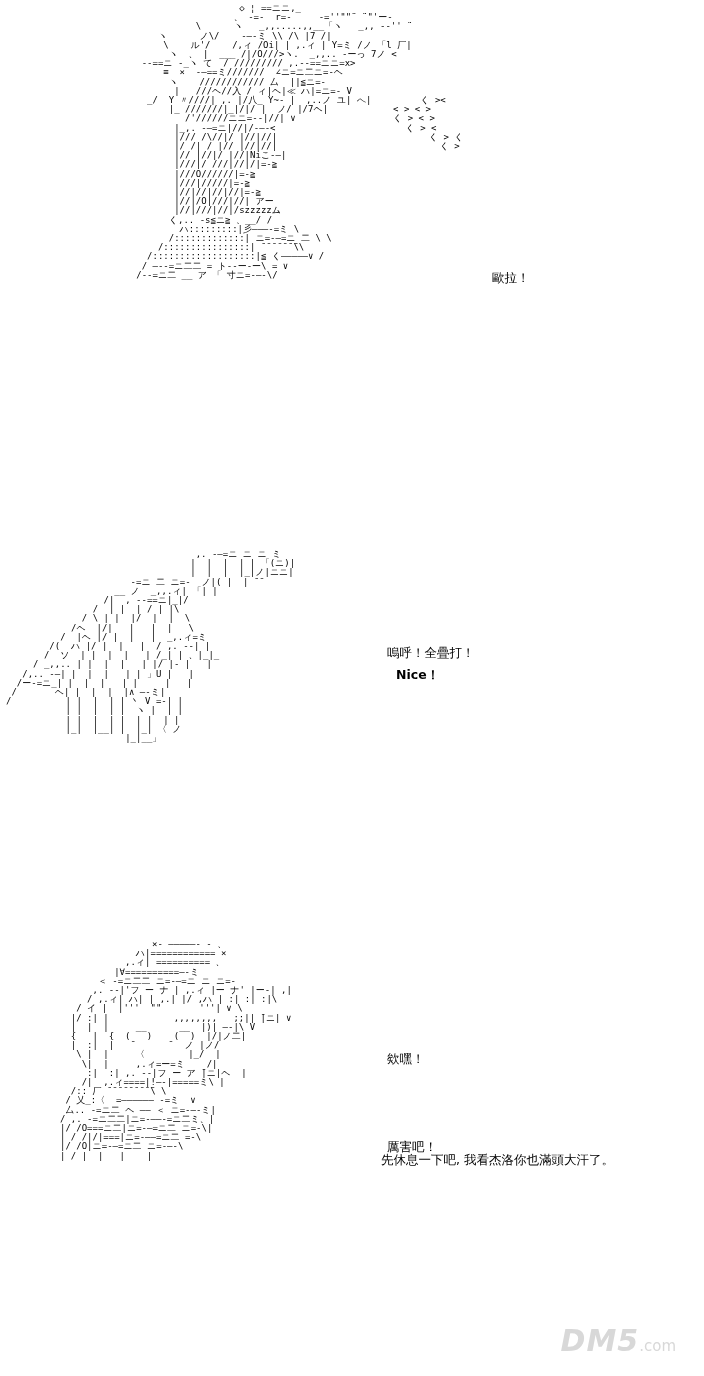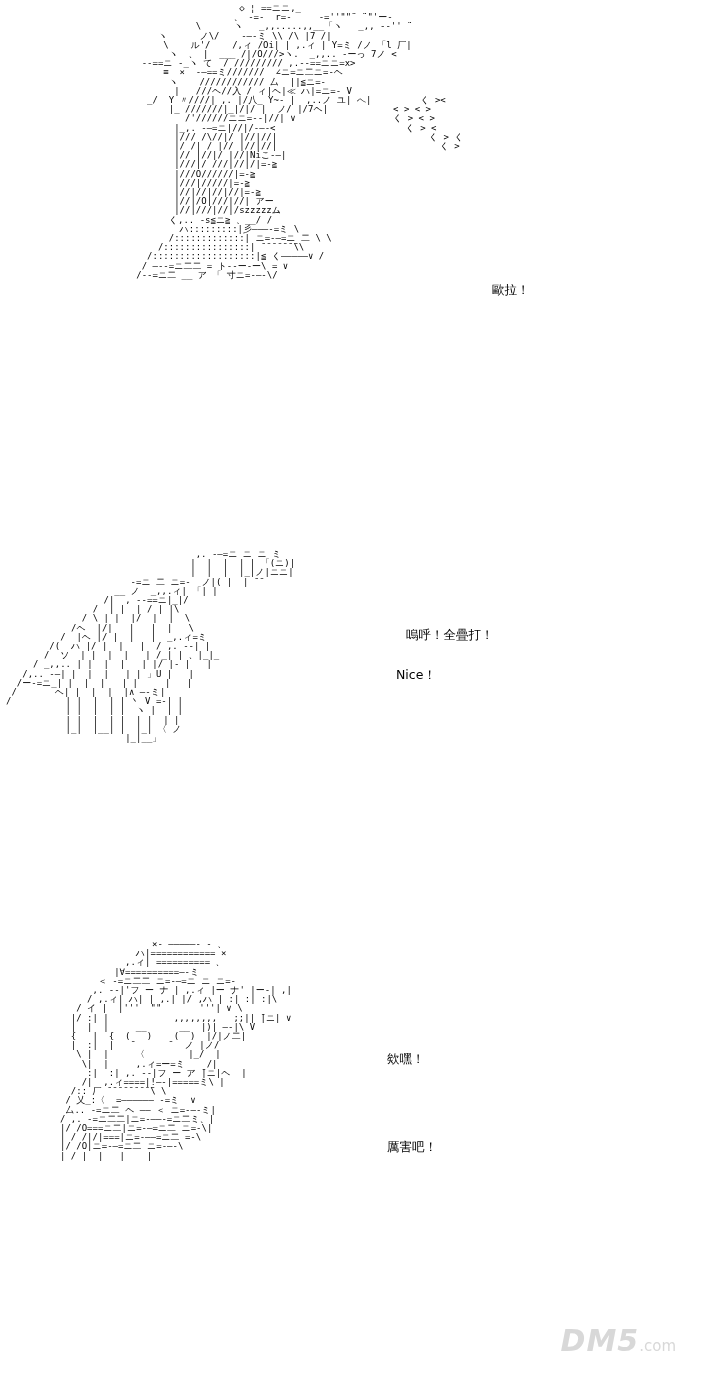--- a/index.html
+++ b/index.html
@@ -36,26 +36,26 @@
     position: absolute;
     font-family: "DejaVu Sans", "Liberation Sans", sans-serif;
     font-size: 12.5px;
     line-height: 19px;
     color: #000000;
     white-space: pre-wrap;
   }
   
   #panel-1 { top: 0px; left: 0px; height: 510px; }
   #panel-1 .art { position: absolute; top: 4px; left: 120px; }
-  #dlg-1-line-1 { top: 268px; left: 492px; margin-top: 12px; }
+  #dlg-1-line-1 { top: 268px; left: 492px; }
   
   #panel-2 { top: 520px; left: 0px; height: 400px; }
   #panel-2 .art { position: absolute; top: 30px; left: 6px; }
-  #dlg-2-line-1 { top: 625px; left: 387px; margin-left: 19px; }
-  #dlg-2-line-2 { top: 665px; left: 396px; }
+  #dlg-2-line-1 { top: 643px; left: 387px; }
+  #dlg-2-line-2 { top: 665px; left: 396px; font-weight: bold; }
   
   #panel-3 { top: 930px; left: 0px; height: 420px; }
   #panel-3 .art { position: absolute; top: 10px; left: 60px; }
   #dlg-3-line-1 { top: 1050px; left: 387px; font-family: Liberation Serif, serif; }
   #dlg-3-line-2 { top: 1114px; left: 387px; margin-top: 23px; }
   #dlg-3-line-3 { top: 1150px; left: 381px; width: 250px; }
 
   .watermark {
     position: absolute;
     right: 14px;
@@ -161,18 +161,19 @@
  / 乂_:〈  =―――――― ‐=ミ  ∨
  厶.. -=ニ二 ヘ ―― ＜ ニ=-―‐ミ|
 / ,. -=ニ二二|ニ=-――‐=ニ二ミ、|
 |/ /O===ニ二|ニ=-―=ニ二 ニ=-\|
 | / /|/|===|ニ=-――=ニ二 =-\
 |/ /O|ニ=-―=ニ二 ニ=-―‐\
 | / |  |   |    |</div>
   </div>
   <div class="dialog" id="dlg-3-line-1">欸嘿！</div>
   <div class="dialog" id="dlg-3-line-2">厲害吧！</div>
+  <div class="dialog" id="dlg-3-line-3">先休息一下吧, 我看杰洛你也滿頭大汗了。</div>
 
   <div class="watermark">
     <span>DM5</span><span class="dot">.com</span>
   </div>
 
 </div>
 
 </body></html>

